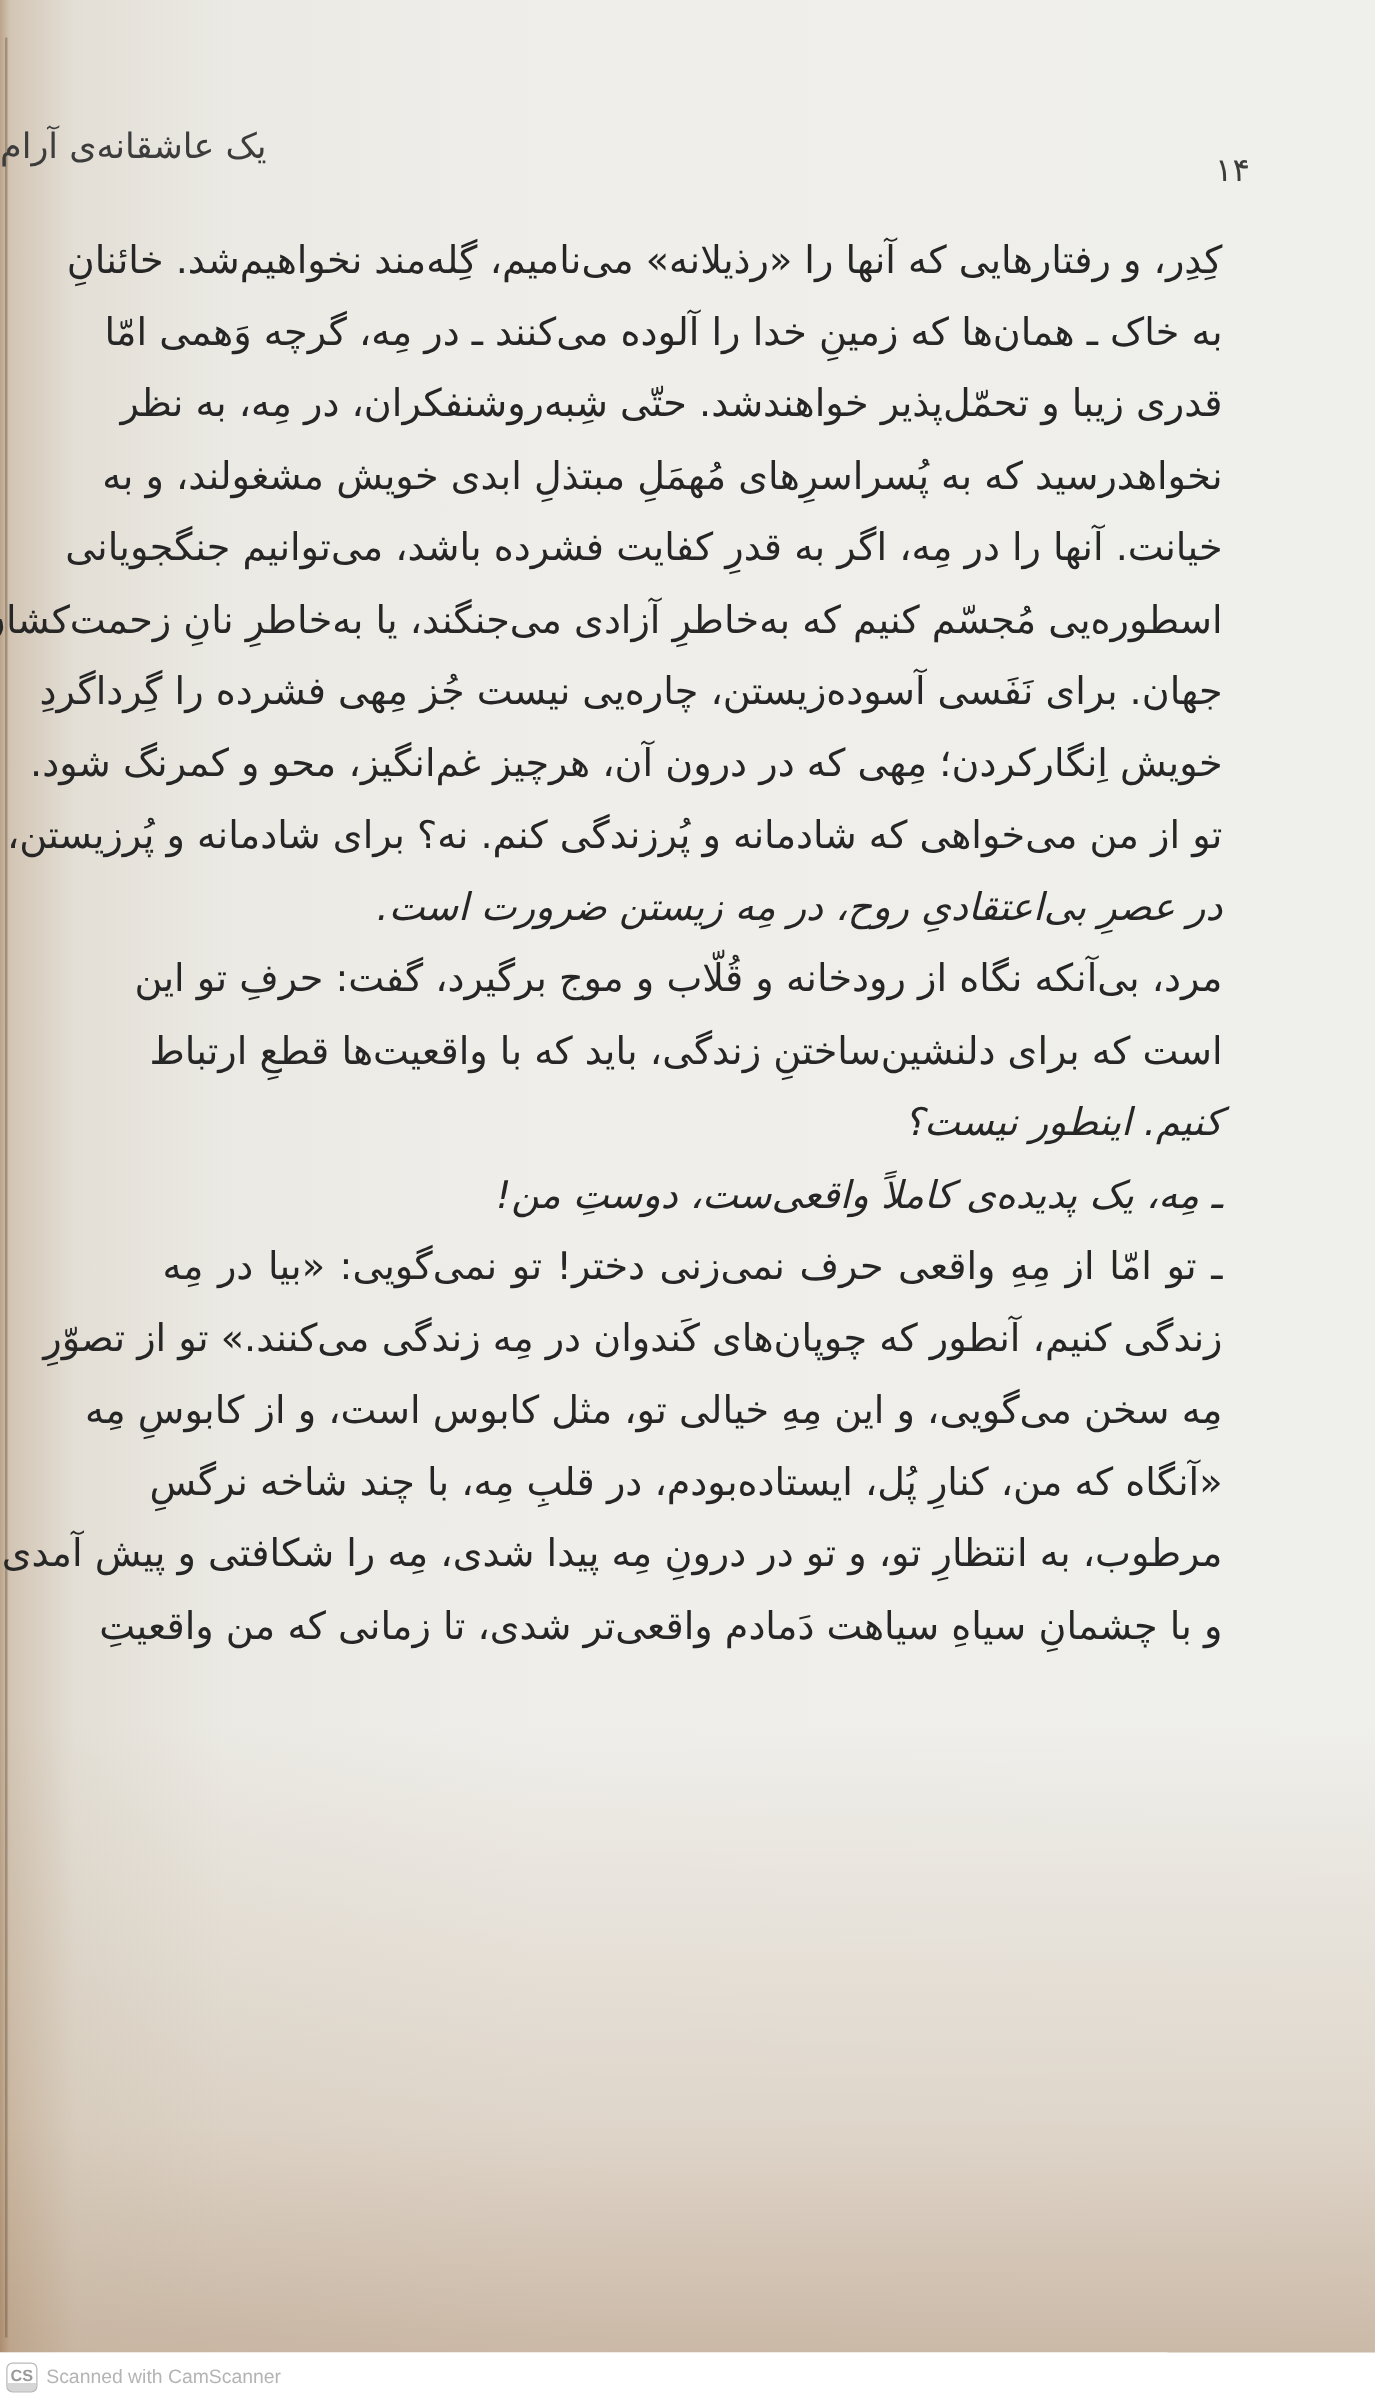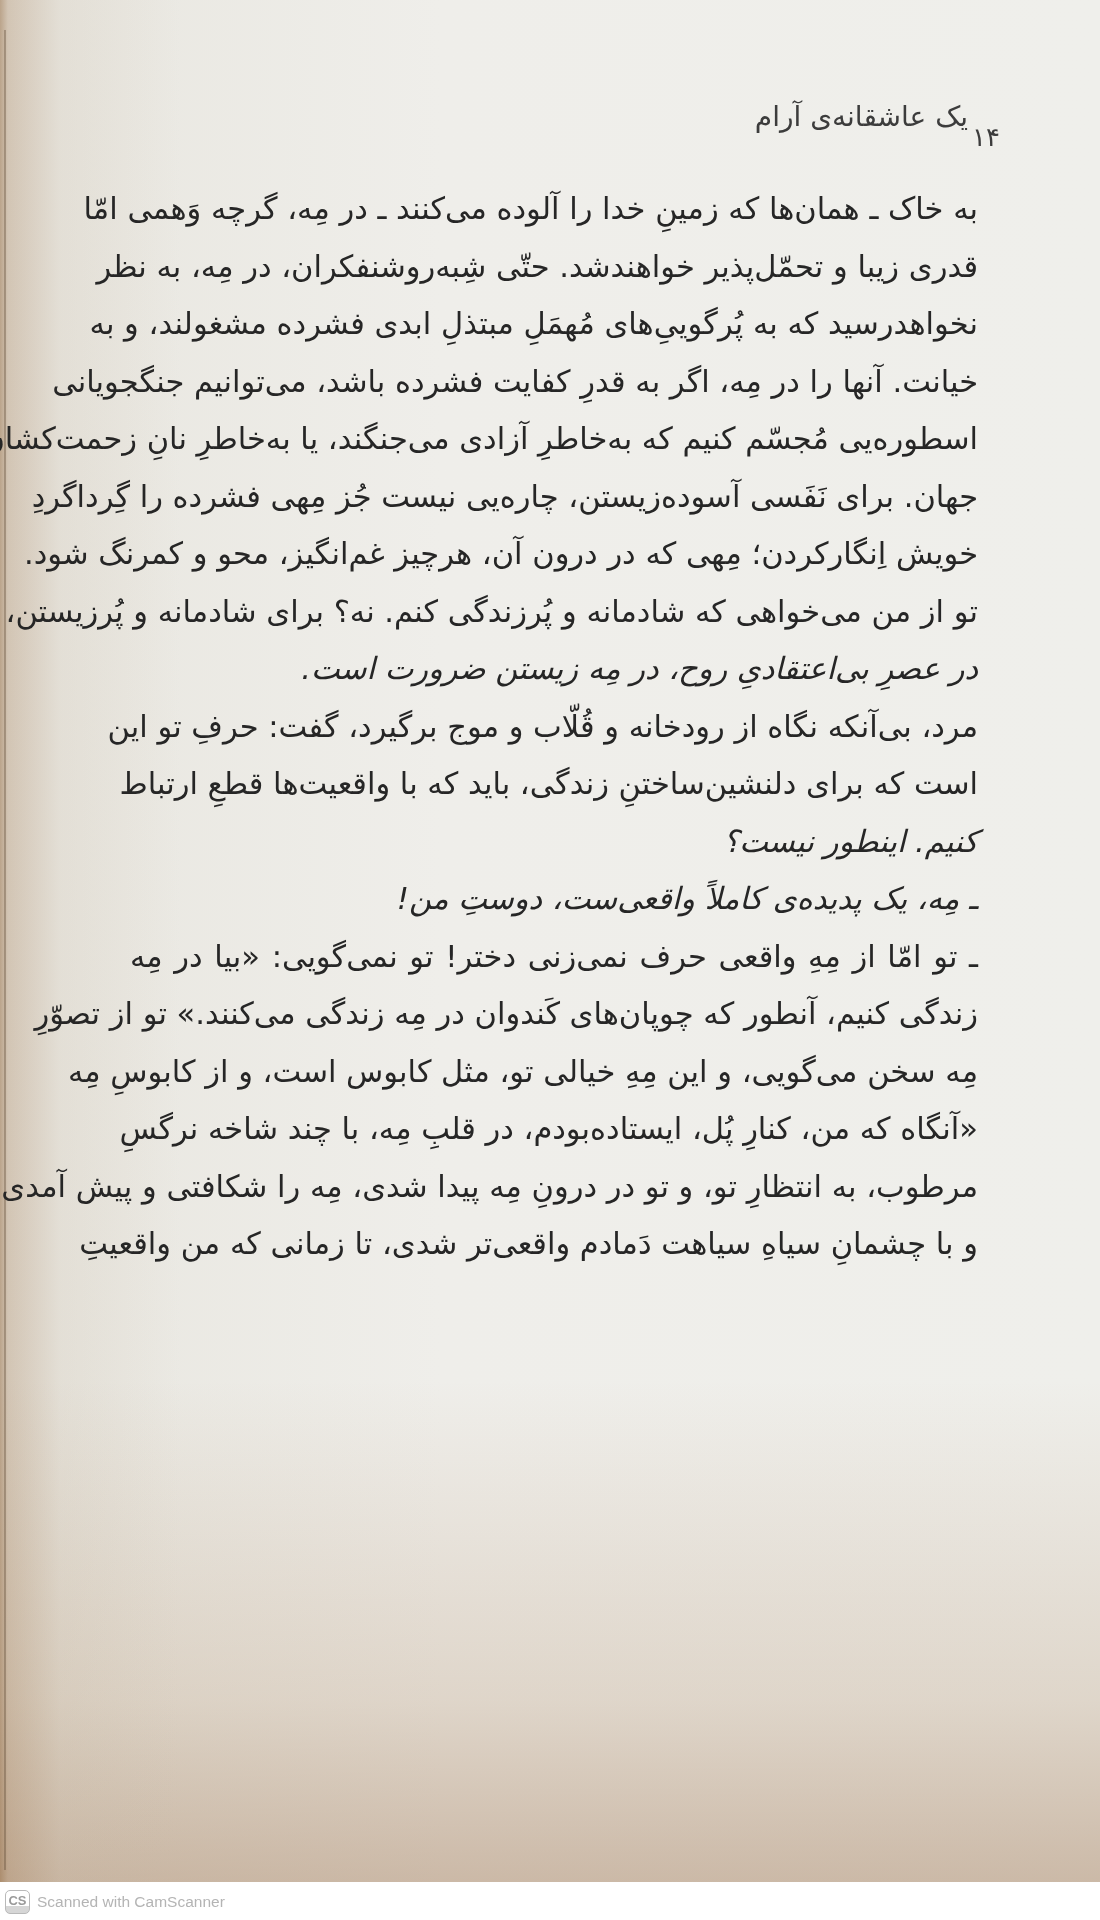--- a/index.html
+++ b/index.html
@@ -13,21 +13,21 @@
     background:
       linear-gradient(to right, rgba(150,110,70,0.55) 0px, rgba(170,135,100,0.35) 8px, rgba(200,185,165,0.18) 60px, rgba(0,0,0,0) 180px),
       linear-gradient(to bottom, rgba(0,0,0,0) 1380px, rgba(175,140,105,0.25) 1700px, rgba(160,120,85,0.45) 1882px),
       linear-gradient(to right, #e8e6df 0%, #efeeea 40%, #efefeb 100%);
   }
   .page-edge {
     position:absolute; left:4px; top:30px; width:2px; height:1840px;
     background:rgba(90,70,50,0.35);
   }
   .running-head {
-    position:absolute; top:100px; left:0; width:968px; text-align:right;
+    position:absolute; top:100px; left:0; width:968px; text-align:left;
     direction:rtl; font-size:28px; color:#3c3c3c;
   }
   .page-number {
     position:absolute; top:122px; left:956px; width:60px; text-align:center;
     direction:rtl; font-size:26px; color:#3c3c3c;
   }
   .body-text {
     position:absolute; top:180px; left:130px; width:848px;
     direction:rtl;
   }
@@ -55,23 +55,24 @@
 </head>
 <body>
 
 <div class="page">
   <div class="page-edge"></div>
 
   <div class="running-head">یک عاشقانه‌ی آرام</div>
   <div class="page-number">۱۴</div>
 
   <div class="body-text">
+    <div class="line">کِدِر، و رفتارهایی که آنها را «رذیلانه» می‌نامیم، گِله‌مند نخواهیم‌شد. خائنانِ</div>
     <div class="line">به خاک ـ همان‌ها که زمینِ خدا را آلوده می‌کنند ـ در مِه، گرچه وَهمی امّا</div>
     <div class="line">قدری زیبا و تحمّل‌پذیر خواهند‌شد. حتّی شِبه‌روشنفکران، در مِه، به نظر</div>
-    <div class="line">نخواهدرسید که به پُرگوییِ‌های مُهمَلِ مبتذلِ ابدی فشرده مشغولند، و به</div>
+    <div class="line">نخواهدرسید که به پُسراسرِ‌های مُهمَلِ مبتذلِ ابدی خویش مشغولند، و به</div>
     <div class="line">خیانت. آنها را در مِه، اگر به قدرِ کفایت فشرده باشد، می‌توانیم جنگجویانی</div>
     <div class="line">اسطوره‌یی مُجسّم کنیم که به‌خاطرِ آزادی می‌جنگند، یا به‌خاطرِ نانِ زحمت‌کشانِ</div>
     <div class="line">جهان. برای نَفَسی آسوده‌زیستن، چاره‌یی نیست جُز مِهی فشرده را گِرداگردِ</div>
     <div class="line">خویش اِنگارکردن؛ مِهی که در درون آن، هرچیز غم‌انگیز، محو و کمرنگ شود.</div>
     <div class="line">تو از من می‌خواهی که شادمانه و پُرزندگی کنم. نه؟ برای شادمانه و پُرزیستن،</div>
     <div class="line short">در عصرِ بی‌اعتقادیِ روح، در مِه زیستن ضرورت است.</div>
     <div class="line">مرد، بی‌آنکه نگاه از رودخانه و قُلّاب و موج برگیرد، گفت: حرفِ تو این</div>
     <div class="line">است که برای دلنشین‌ساختنِ زندگی، باید که با واقعیت‌ها قطعِ ارتباط</div>
     <div class="line short">کنیم. اینطور نیست؟</div>
     <div class="line short">ـ مِه، یک پدیده‌ی کاملاً واقعی‌ست، دوستِ من!</div>

